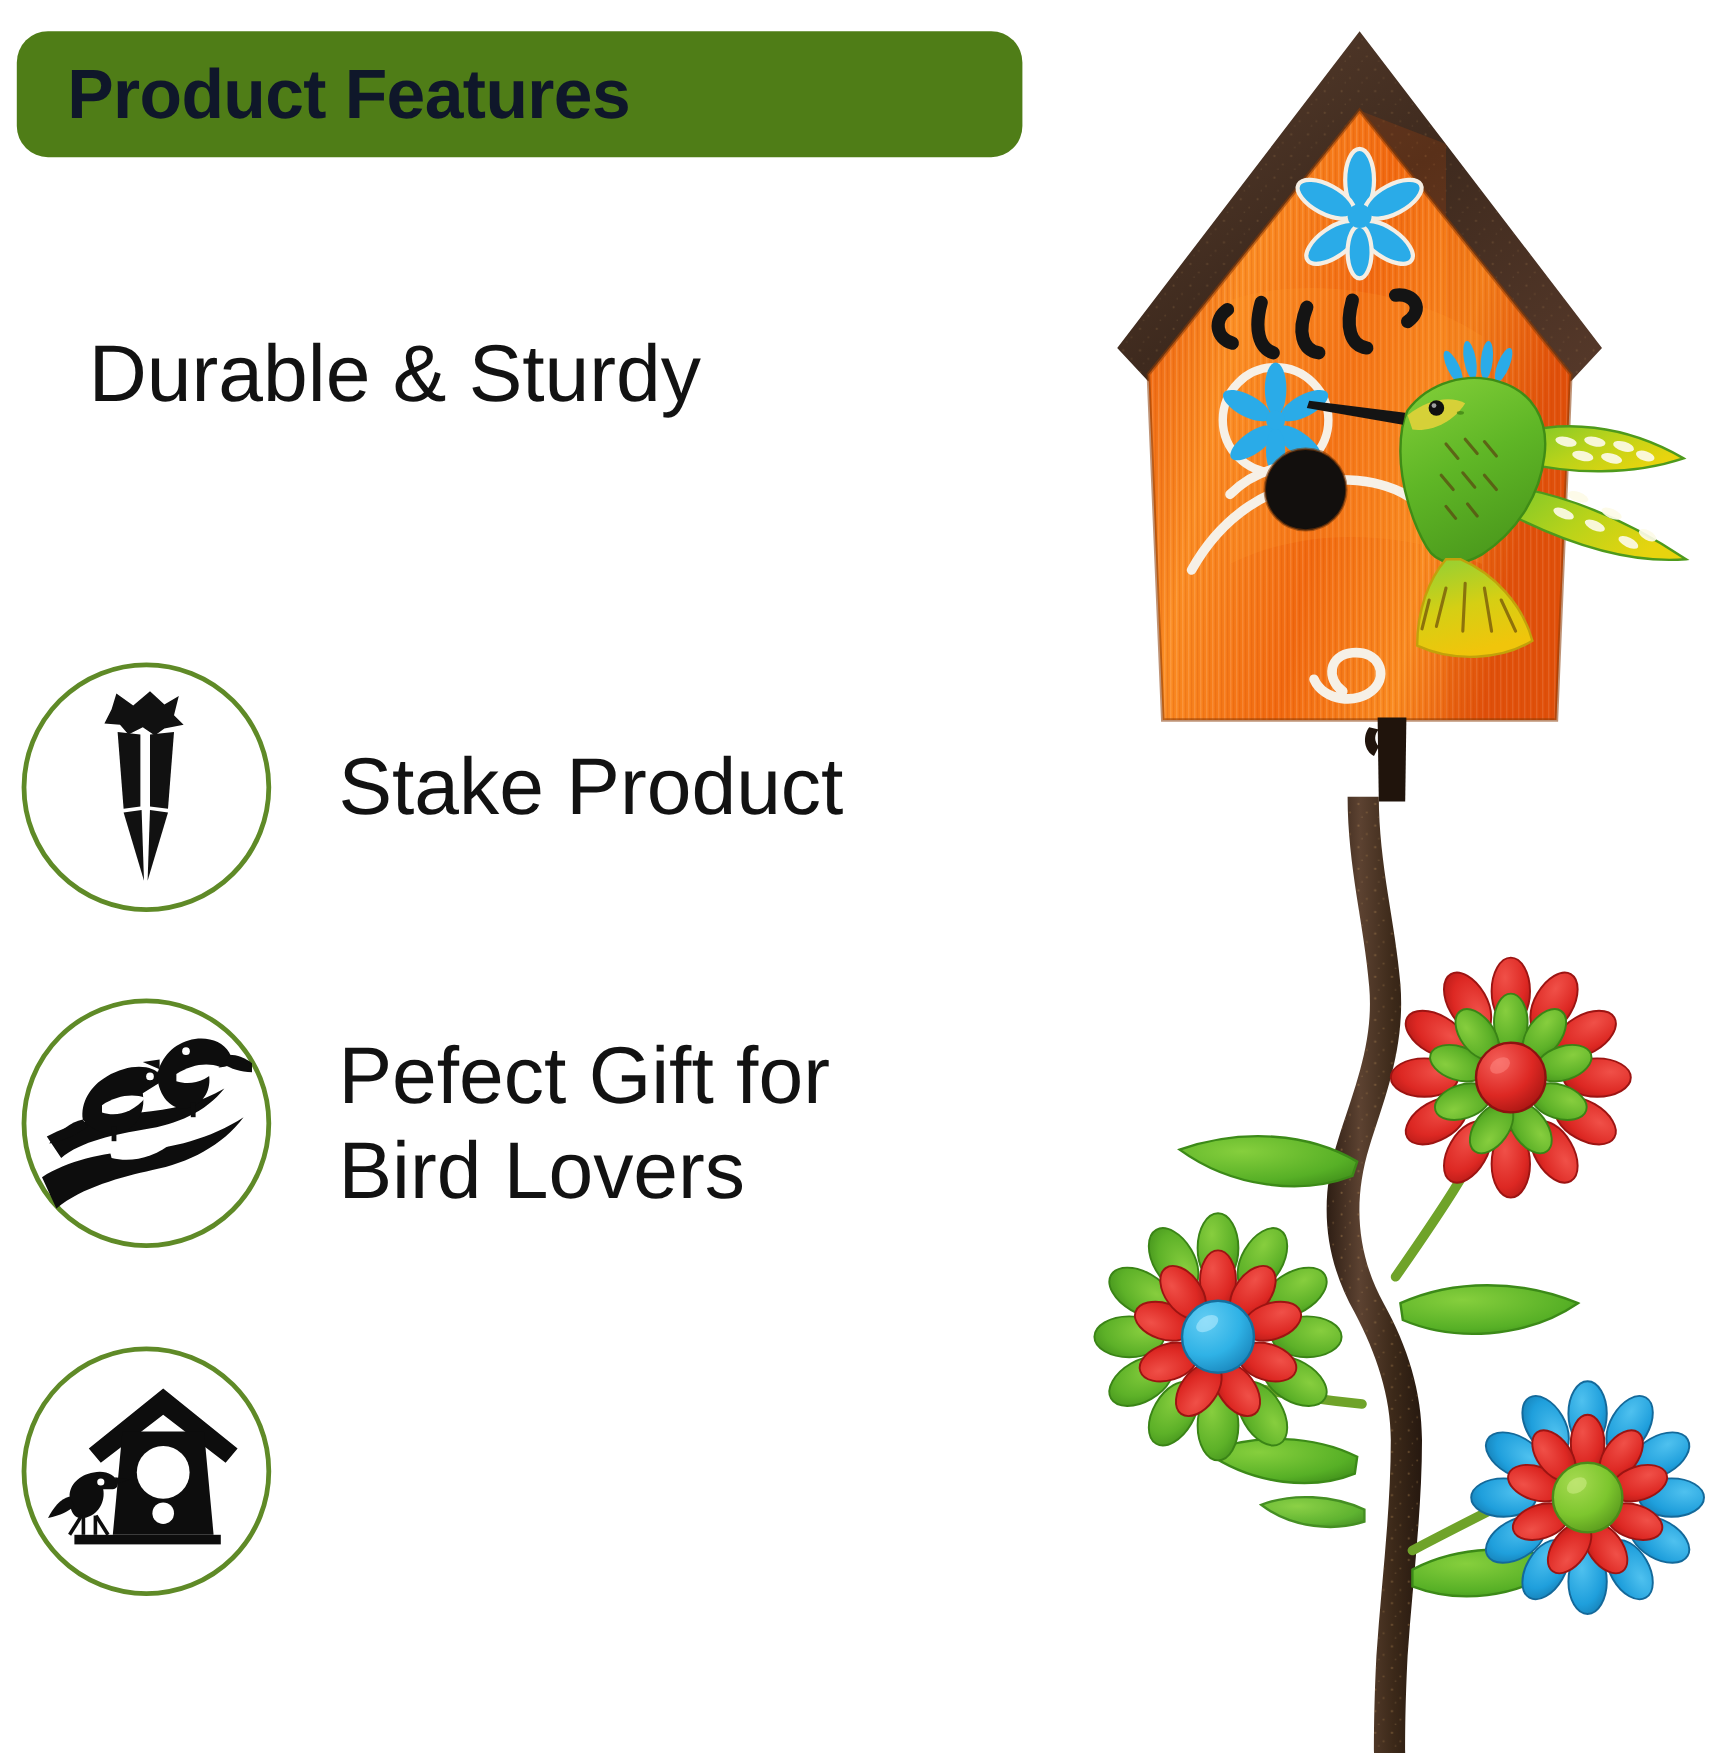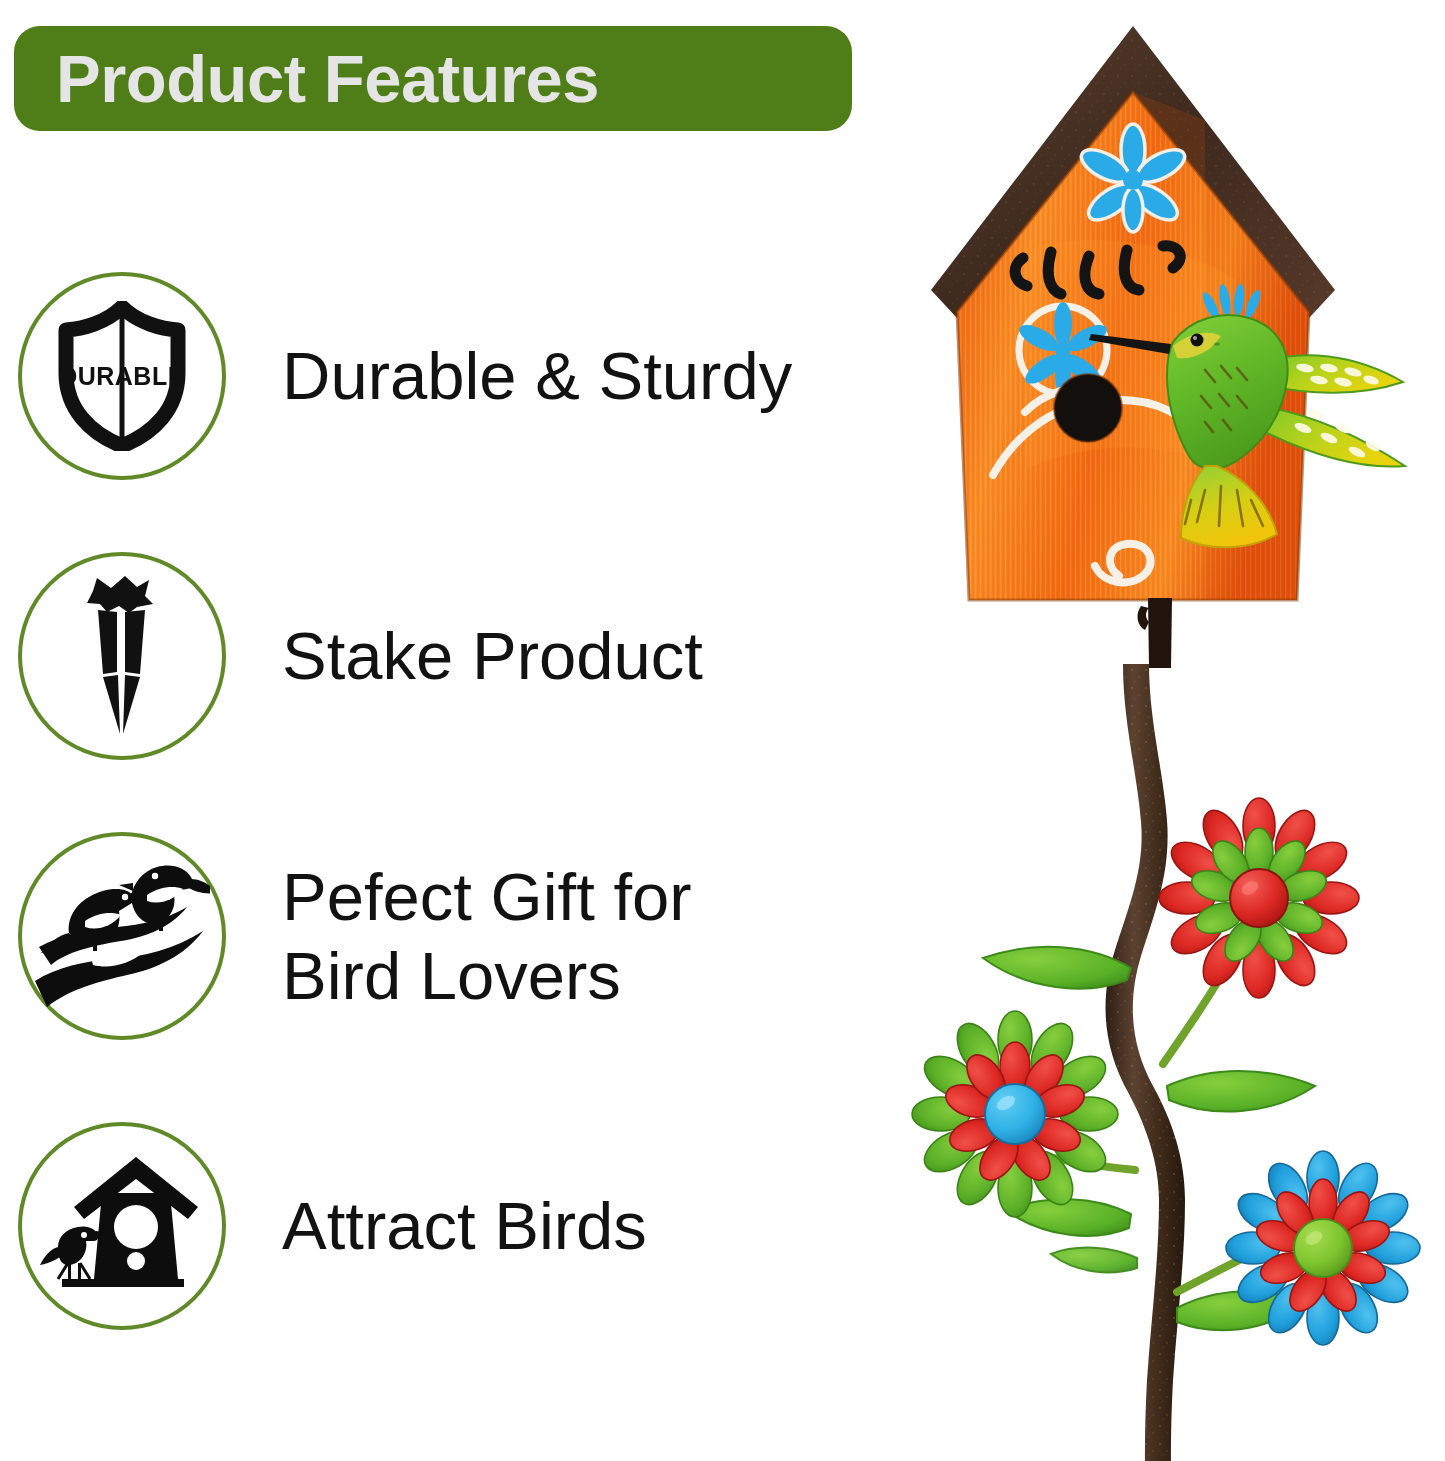--- a/index.html
+++ b/index.html
@@ -24,22 +24,22 @@
     width: 838px;
     height: 105px;
     background: #4f7d17;
     border-radius: 26px;
     display: flex;
     align-items: center;
     box-sizing: border-box;
     padding-left: 42px;
   }
   #header-title {
-    color: #e5e5e5;
-    font-size: 67px;
+    color: #0f172a;
+    font-size: 58px;
     font-weight: bold;
     letter-spacing: -0.5px;
     line-height: 1;
     white-space: nowrap;
   }
 
   
   #feature-list {
     position: absolute;
     left: 0;
@@ -93,29 +93,20 @@
 </head>
 <body>
 
 <div id="header-banner">
   <div id="header-title">Product Features</div>
 </div>
 
 <div id="feature-list">
 
   <div class="feature-row r0">
-    <div class="badge">
-      <span>
-        <svg width="140" height="150" viewBox="0 0 140 150">
-          <path d="M70 6 L70 6 C54 22 30 28 14 29 L14 72 C14 108 38 132 70 145 C102 132 126 108 126 72 L126 29 C110 28 86 22 70 6 Z" fill="none" stroke="#111111" stroke-width="15" stroke-linejoin="round"></path>
-          <line x1="70" y1="14" x2="70" y2="140" stroke="#111111" stroke-width="5"></line>
-          <text x="70" y="84" text-anchor="middle" font-family="'Liberation Sans', sans-serif" font-size="25" font-weight="bold" fill="#111111" letter-spacing="0.5">DURABLE</text>
-        </svg>
-      </span>
-    </div>
     <div class="feature-label">Durable &amp; Sturdy</div>
   </div>
 
   <div class="feature-row r1">
     <div class="badge">
       <span>
         <svg width="110" height="165" viewBox="0 0 110 165">
 
           <path d="M30 4 L44 14 L58 2 L70 13 L82 6 L78 22 L86 30 L70 33 L62 39 L52 32 L40 38 L33 30 L20 29 L26 17 Z" fill="#111111"></path>
 
@@ -206,21 +197,20 @@
           </g>
 
           <circle cx="96" cy="76" r="22" fill="#ffffff"></circle>
 
           <circle cx="96" cy="110" r="9" fill="#ffffff"></circle>
 
           <circle cx="44" cy="84" r="3" fill="#ffffff"></circle>
         </svg>
       </span>
     </div>
-    <div class="feature-label">Attract Birds</div>
   </div>
 
 </div>
 
 <div id="product-photo">
   <svg width="540" height="1461" viewBox="0 0 540 1461">
     <defs>
       <linearGradient id="gOrange" x1="0" y1="0" x2="1" y2="0.3">
         <stop offset="0%" stop-color="#e8540a"></stop>
         <stop offset="28%" stop-color="#fb8c22"></stop>

